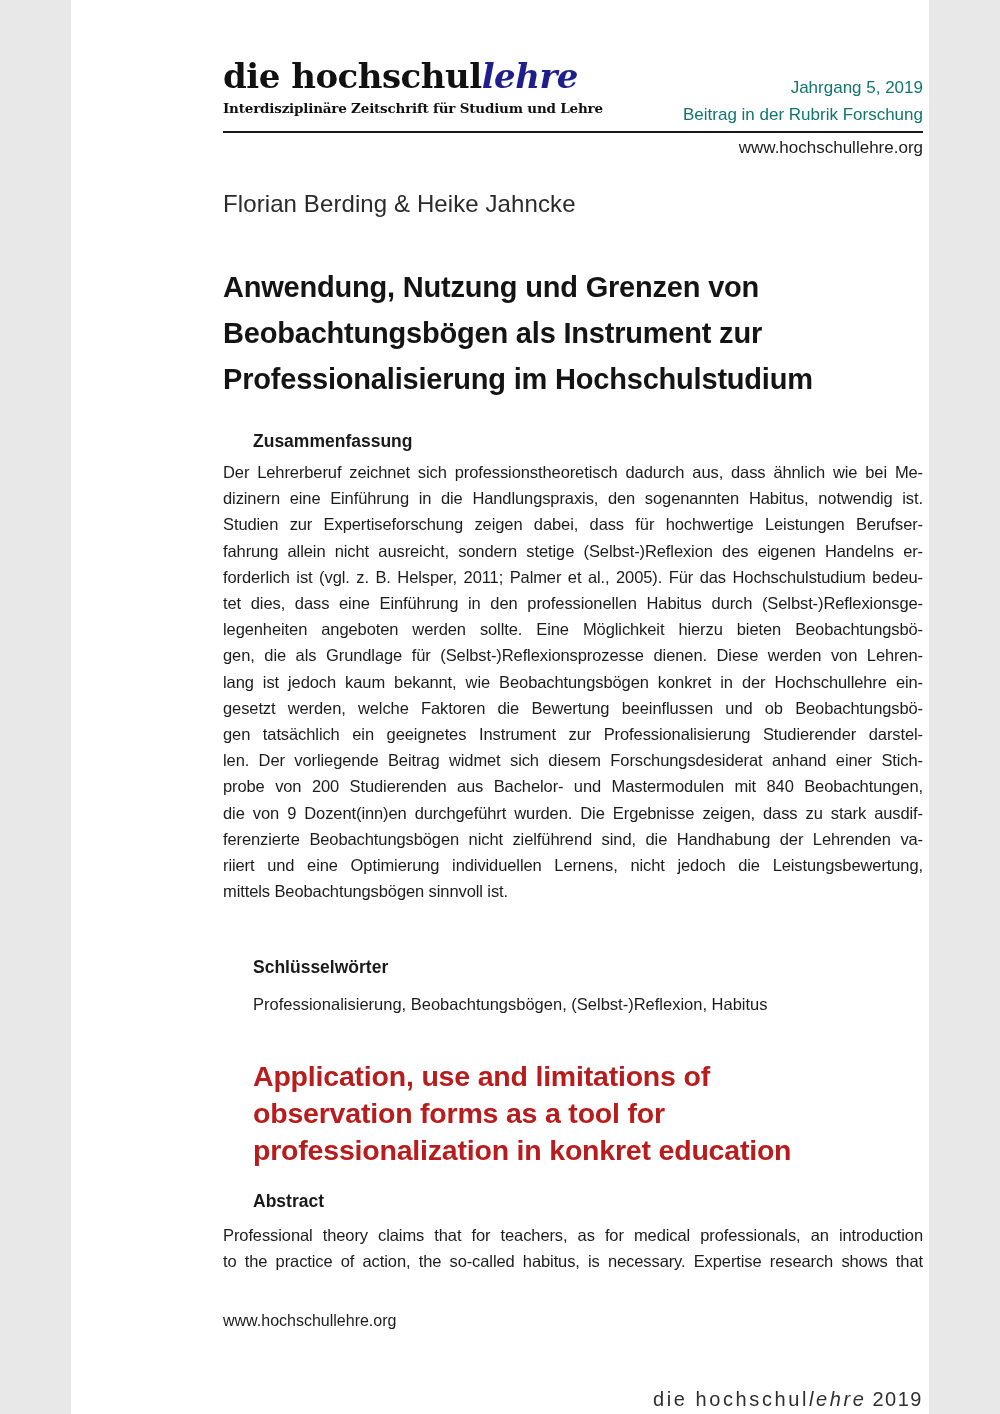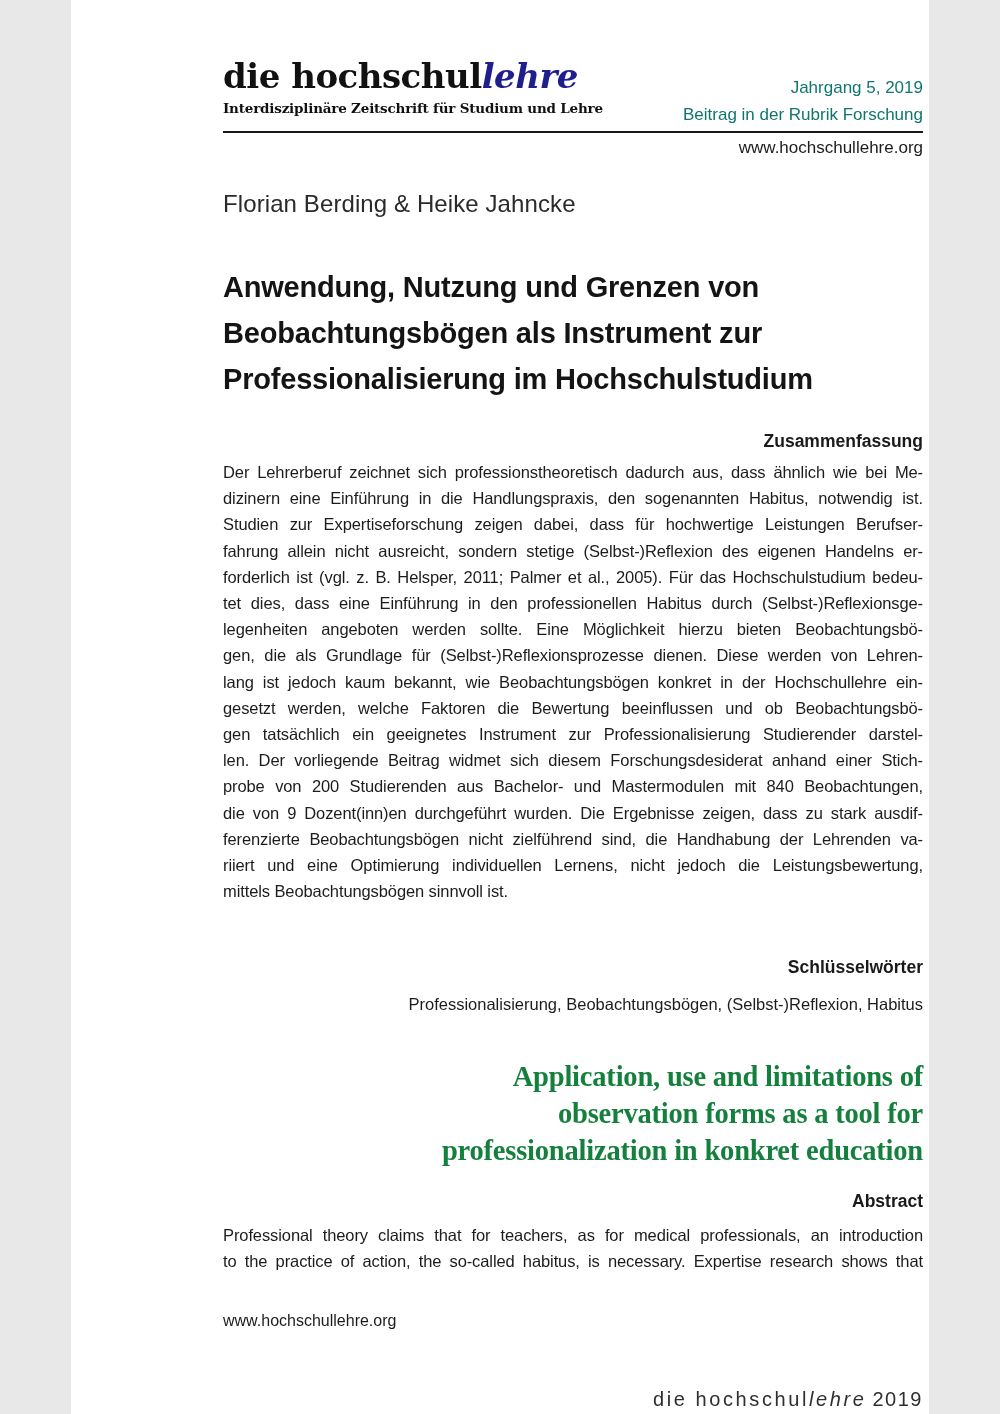--- a/index.html
+++ b/index.html
@@ -73,44 +73,43 @@
     line-height: 46px;
     color: #141414;
     letter-spacing: -0.2px;
   }
 
   .section-heading {
     font-size: 17.5px;
     font-weight: bold;
     color: #1a1a1a;
   }
-  .indent { padding-left: 30px; text-align: right; }
+  .indent { padding-left: 30px; }
 
   .h-zusammenfassung { top: 431px; }
   .abstract-de { top: 459px; }
   .body-text {
     font-size: 16.5px;
     line-height: 26.2px;
     color: #1c1c1c;
     letter-spacing: -0.1px;
   }
   .jline { text-align: justify; text-align-last: justify; white-space: normal; }
   .last-left .jline:last-child { text-align-last: left; }
 
   .h-keywords { top: 957px; }
   .keywords-line { top: 995px; font-size: 16.5px; color: #1c1c1c; }
 
   .title-en {
     top: 1058px;
     font-size: 28.5px;
     font-weight: bold;
     line-height: 37px;
-    color: #15803d;
+    color: #b91c1c;
     letter-spacing: -0.2px;
-    font-family: Liberation Serif, serif;
   }
   .h-abstract { top: 1191px; }
   .abstract-en { top: 1222px; }
 
   .footer-left { top: 1312px; font-size: 16px; color: #1c1c1c; }
   .footer-left span { cursor: pointer; }
   .footer-right {
     top: 1388px;
     text-align: right;
     font-size: 20px;

